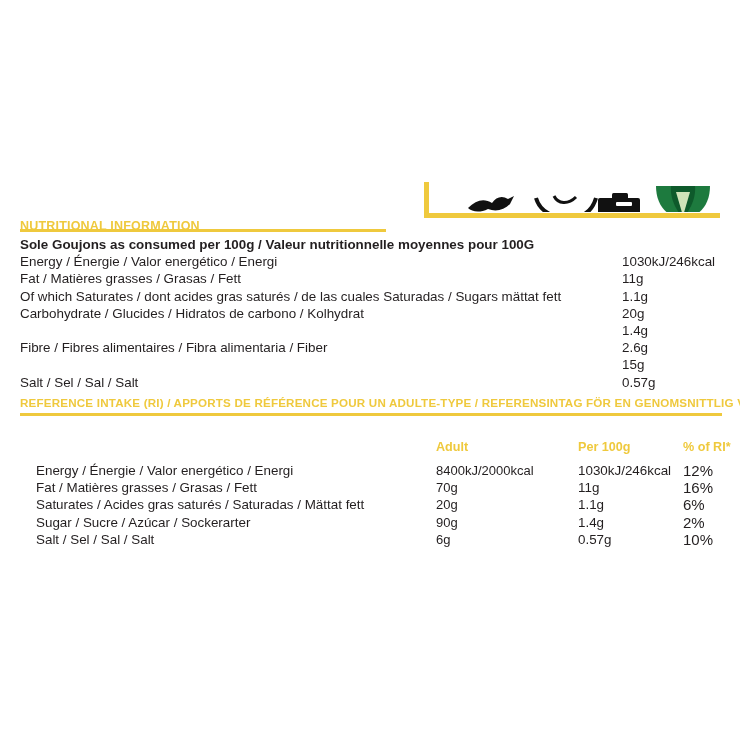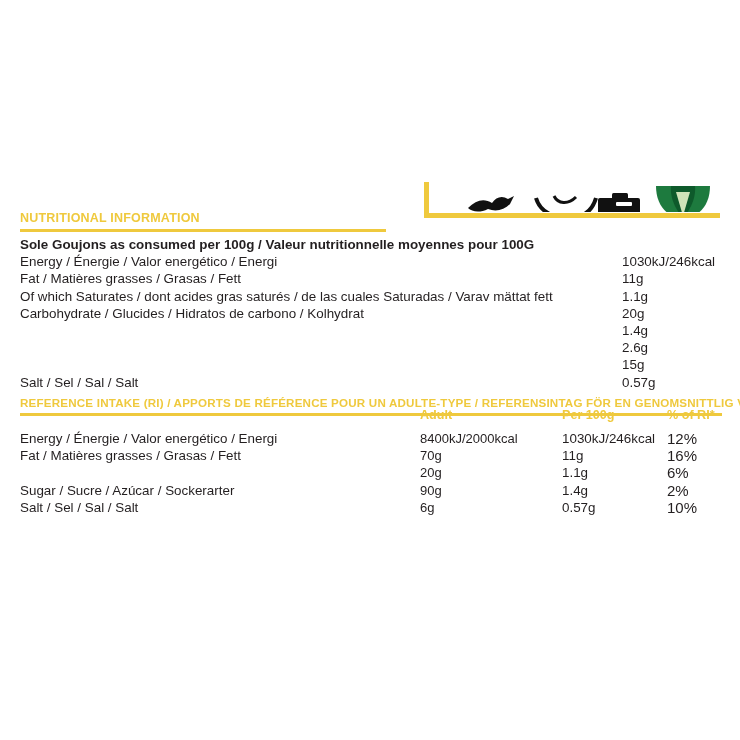--- a/index.html
+++ b/index.html
@@ -46,40 +46,40 @@
   
   .section-heading {
     position: absolute;
     left: 20px;
     font-size: 12.5px;
     font-weight: bold;
     letter-spacing: 0.2px;
     color: #EFC93D;
     white-space: nowrap;
   }
-  #nutri-heading { top: 211px; text-align: center; }
+  #nutri-heading { top: 219px; text-align: center; }
   #ri-heading    { top: 396px; font-size: 11.6px; }
 
   .rule {
     position: absolute;
     left: 20px;
     height: 3px;
     background: #EFC93D;
   }
   #nutri-rule { top: 229px; width: 366px; }
   #ri-rule    { top: 413px; width: 702px; }
 
   
   .table {
     position: absolute;
     left: 0;
     width: 636px;
   }
   #nutrition-table { top: 236px; }
-  #ri-table        { top: 404px; }
+  #ri-table        { top: 436px; margin-left: 16px; }
 
   .row {
     position: relative;
     height: 17.2px;
     line-height: 17.2px;
     white-space: nowrap;
   }
   .row .label {
     position: absolute;
     left: 20px;
@@ -155,31 +155,32 @@
 
   <div class="row">
     <span class="label">Energy / Énergie / Valor energético / Energi</span>
     <span class="val">1030kJ/246kcal</span>
   </div>
   <div class="row">
     <span class="label">Fat / Matières grasses / Grasas / Fett</span>
     <span class="val">11g</span>
   </div>
   <div class="row">
-    <span class="label">Of which Saturates / dont acides gras saturés / de las cuales Saturadas / Varav mättat fett</span>
+    <span class="label">Of which Saturates / dont acides gras saturés / de las cuales Saturadas / Sugars mättat fett</span>
     <span class="val">1.1g</span>
   </div>
   <div class="row">
     <span class="label">Carbohydrate / Glucides / Hidratos de carbono / Kolhydrat</span>
     <span class="val">20g</span>
   </div>
   <div class="row">
     <span class="val">1.4g</span>
   </div>
   <div class="row">
+    <span class="label">Fibre / Fibres alimentaires / Fibra alimentaria / Fiber</span>
     <span class="val">2.6g</span>
   </div>
   <div class="row">
     <span class="val">15g</span>
   </div>
   <div class="row">
     <span class="label">Salt / Sel / Sal / Salt</span>
     <span class="val">0.57g</span>
   </div>
 </div>
@@ -202,20 +203,21 @@
       <span class="ri-col-per100">1030kJ/246kcal</span>
       <span class="ri-col-pct">12%</span>
     </div>
     <div class="row">
       <span class="label">Fat / Matières grasses / Grasas / Fett</span>
       <span class="ri-col-adult">70g</span>
       <span class="ri-col-per100">11g</span>
       <span class="ri-col-pct">16%</span>
     </div>
     <div class="row">
+      <span class="label">Saturates / Acides gras saturés / Saturadas / Mättat fett</span>
       <span class="ri-col-adult">20g</span>
       <span class="ri-col-per100">1.1g</span>
       <span class="ri-col-pct">6%</span>
     </div>
     <div class="row">
       <span class="label">Sugar / Sucre / Azúcar / Sockerarter</span>
       <span class="ri-col-adult">90g</span>
       <span class="ri-col-per100">1.4g</span>
       <span class="ri-col-pct">2%</span>
     </div>

